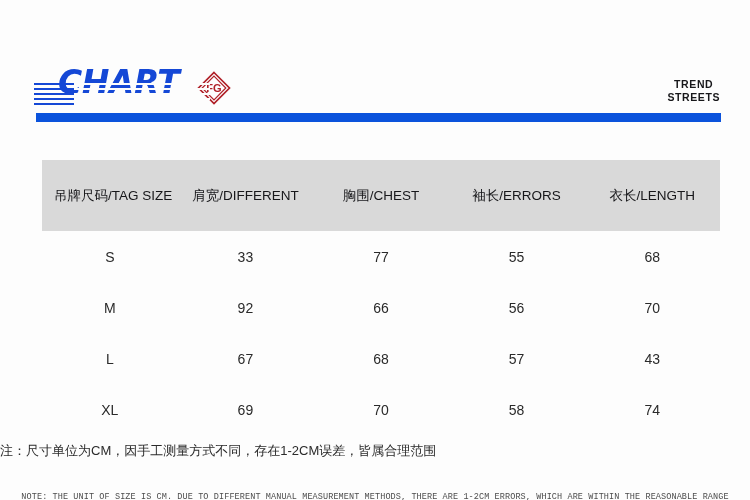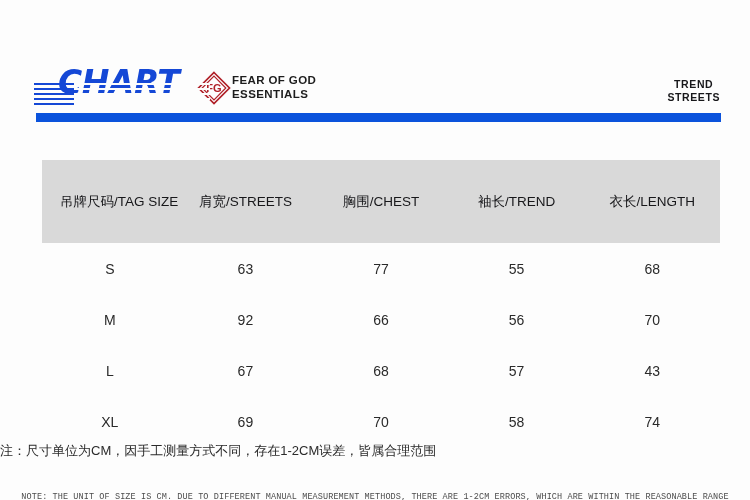--- a/index.html
+++ b/index.html
@@ -138,21 +138,21 @@
     background: #d9d9d9;
   }
   #size-table th {
     height: 47px;
     font-family: "Liberation Sans", sans-serif;
     font-size: 13.5px;
     font-weight: normal;
     color: #17171a;
     text-align: center;
     vertical-align: middle;
-    padding: 18px;
+    padding: 12px;
     white-space: nowrap;
     margin-left: 16px;
   }
   #size-table td {
     height: 51px;
     font-family: "Liberation Sans", sans-serif;
     font-size: 14px;
     color: #2a2a2a;
     text-align: center;
     vertical-align: middle;
@@ -202,47 +202,43 @@
   </div>
 
   <div id="fg-mark">
     <svg width="36" height="36" viewBox="0 0 36 36" aria-hidden="true">
       <polygon points="18,2.5 33.5,18 18,33.5 2.5,18" fill="none" stroke="#b02028" stroke-width="1.7"></polygon>
       <polygon points="18,6.2 29.8,18 18,29.8 6.2,18" fill="none" stroke="#b02028" stroke-width="1.2"></polygon>
       <text x="18" y="22.3" text-anchor="middle" font-family="Liberation Sans, sans-serif" font-size="11" font-weight="bold" fill="#b02028">FG</text>
     </svg>
   </div>
 
-  <div id="brand-name">
-    <div>FEAR OF GOD</div>
-    <div>ESSENTIALS</div>
-  </div>
 
   <div id="trend-streets">
     <div>TREND</div>
     <div>STREETS</div>
   </div>
 
   <div id="divider-bar"></div>
 </div>
 
 <table id="size-table">
   <thead>
     <tr>
       <th>吊牌尺码/TAG SIZE</th>
-      <th>肩宽/STREETS</th>
+      <th>肩宽/DIFFERENT</th>
       <th>胸围/CHEST</th>
-      <th>袖长/TREND</th>
+      <th>袖长/ERRORS</th>
       <th>衣长/LENGTH</th>
     </tr>
   </thead>
   <tbody>
     <tr>
       <td class="size-label">S</td>
-      <td>63</td>
+      <td>33</td>
       <td>77</td>
       <td>55</td>
       <td>68</td>
     </tr>
     <tr>
       <td class="size-label">M</td>
       <td>92</td>
       <td>66</td>
       <td>56</td>
       <td>70</td>

